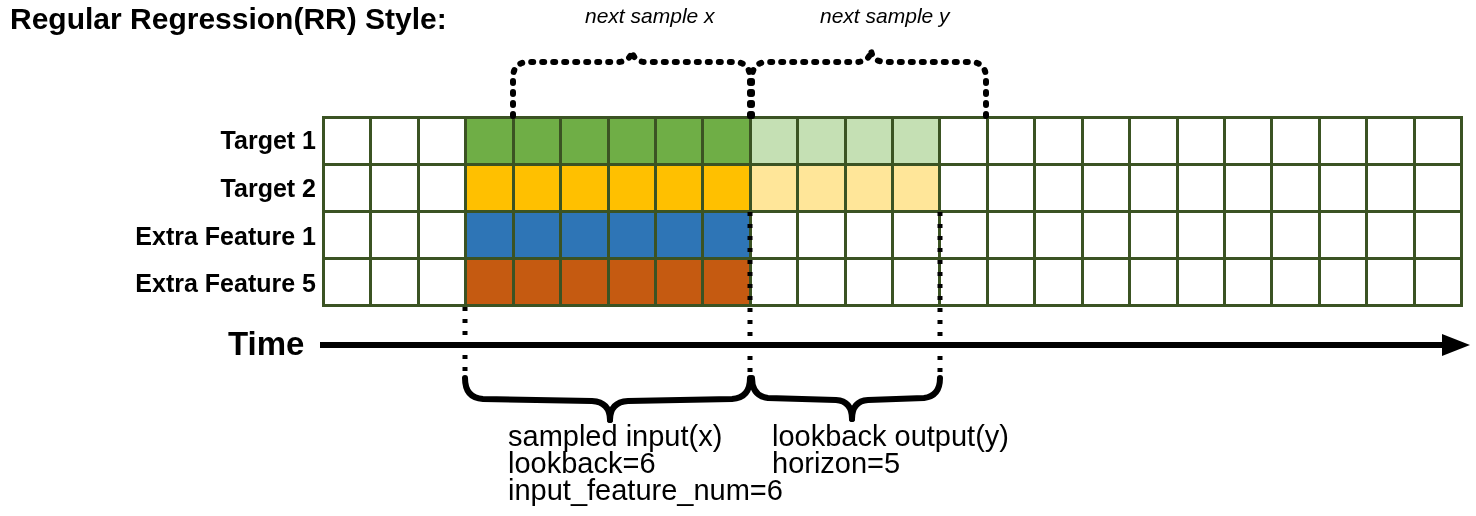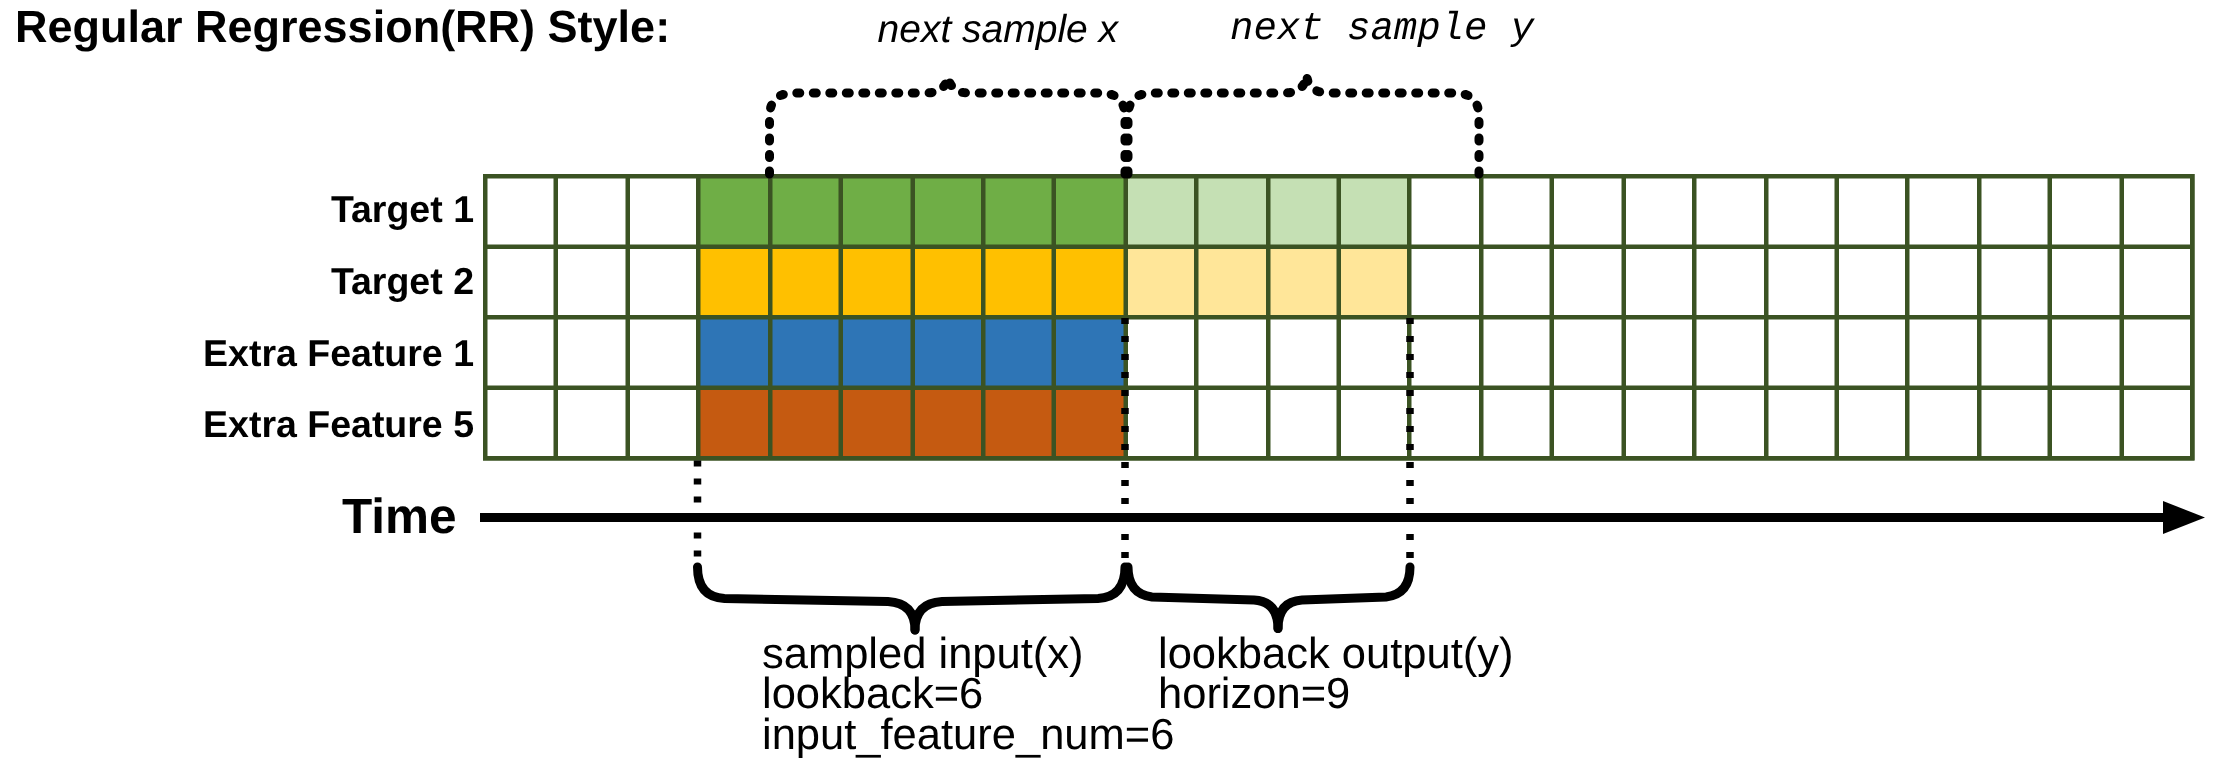--- a/index.html
+++ b/index.html
@@ -52,21 +52,21 @@
     position:absolute;left:228px;top:325px;
     font-size:33px;font-weight:700;color:#000;white-space:nowrap;
   }
   #axis{position:absolute;left:320px;top:332px;width:1150px;height:26px;}
 
   
   #overlay{position:absolute;left:0;top:0;width:1476px;height:516px;pointer-events:none;}
 
   
   .brace-label{
-    position:absolute;font-size:26px;font-style:italic;color:#000;
+    position:absolute;font-size:21px;font-style:italic;color:#000;
     white-space:nowrap;
   }
   .note{
     position:absolute;font-size:29px;color:#000;white-space:nowrap;
     line-height:27px;
   }
 </style>
 </head>
 <body>
 
@@ -178,28 +178,28 @@
       <div class="cell"></div>
     </div>
 
   <div class="time-label">Time</div>
   <svg id="axis" viewBox="0 0 1150 26">
     <line x1="0" y1="13" x2="1128" y2="13" stroke="#000" stroke-width="6"></line>
     <polygon points="1122,2 1150,13 1122,24" fill="#000"></polygon>
   </svg>
 
   <div class="brace-label" style="left:585px;top:4px;">next sample x</div>
-  <div class="brace-label" style="left:820px;top:4px;font-family:Liberation Mono, monospace;">next sample y</div>
+  <div class="brace-label" style="left:820px;top:4px;">next sample y</div>
 
   <div class="note" style="left:508px;top:423px;">sampled input(x)</div>
   <div class="note" style="left:508px;top:450px;">lookback=6</div>
   <div class="note" style="left:508px;top:477px;">input_feature_num=6</div>
 
   <div class="note" style="left:772px;top:423px;">lookback output(y)</div>
-  <div class="note" style="left:772px;top:450px;">horizon=9</div>
+  <div class="note" style="left:772px;top:450px;">horizon=5</div>
 
   <svg id="overlay" viewBox="0 0 1476 516">
 
     <g fill="none" stroke="#000" stroke-width="6" stroke-linecap="round" stroke-dasharray="2 9">
       <path d="M513,116 L513,78 Q513,62 529,62 L617,62 Q632,62 632,48"></path>
       <path d="M750,116 L750,78 Q750,62 734,62 L646,62 Q632,62 632,48"></path>
     </g>
 
     <g fill="none" stroke="#000" stroke-width="6" stroke-linecap="round" stroke-dasharray="2 9">
       <path d="M752,116 L752,78 Q752,62 768,62 L856,62 Q871,62 871,48"></path>

